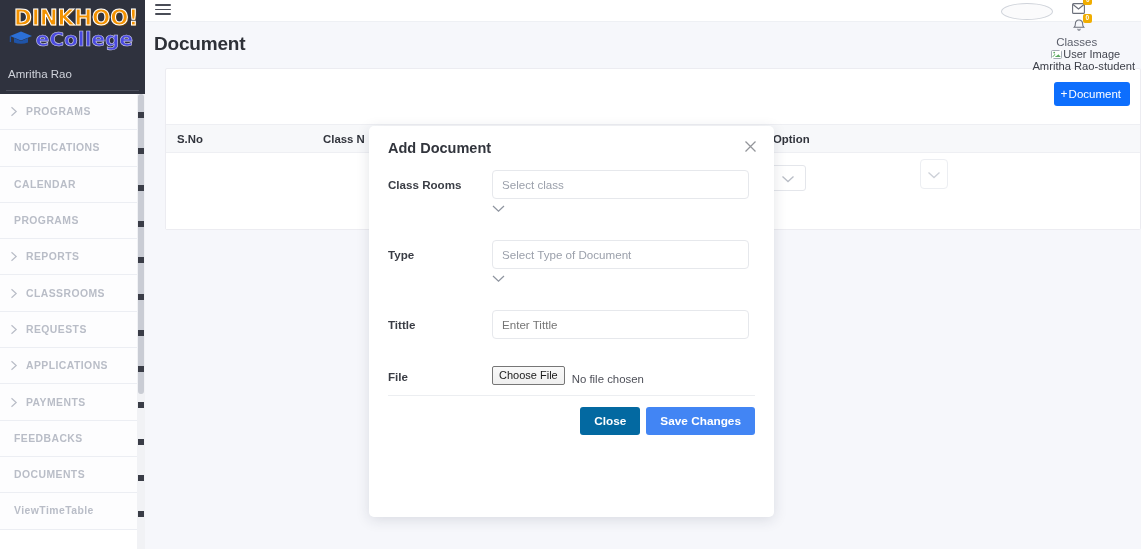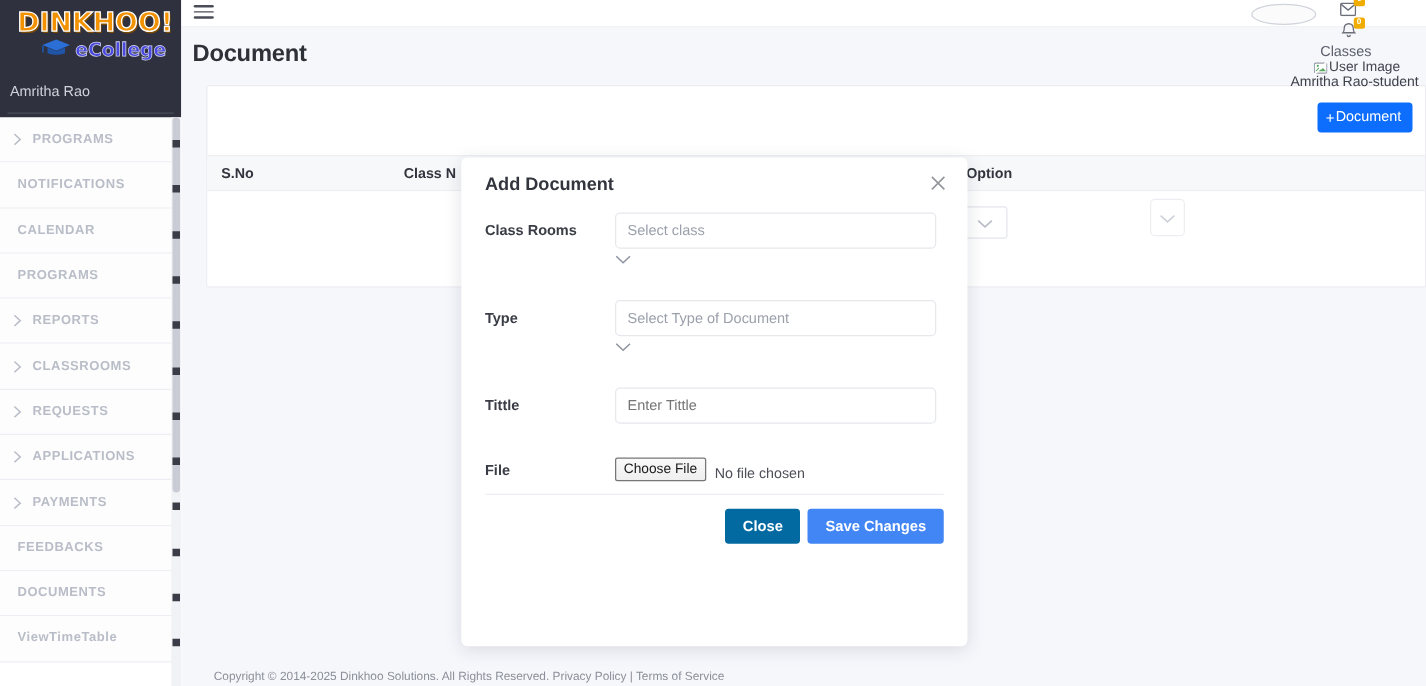--- a/index.html
+++ b/index.html
@@ -41,21 +41,21 @@
   .logo-sub {
     margin-top: 1px;
     display: flex; align-items: center; justify-content: flex-end;
     padding-right: 4px;
     gap: 2px;
   }
   .cap-icon { display:block; }
   .logo-ecollege {
     font-family: "DejaVu Sans", sans-serif;
     font-weight: bold;
-    font-size: 15px;
+    font-size: 20px;
     color: #4a4ae0;
     -webkit-text-stroke: 0.6px #cfcfe8;
     line-height: 15px;
   }
   .user-name {
     position: absolute;
     left: 8px; bottom: 14px;
     color: #cfd2da;
     font-size: 11.5px;
   }
@@ -451,21 +451,20 @@
             </svg>
         </div>
         <div class="row-select2">
           <svg width="14" height="8" viewBox="0 0 14 8">
               <path d="M1.5 1.5 L7 6.5 L12.5 1.5" fill="none" stroke="#cdd1d8" stroke-width="1.3"></path>
             </svg>
         </div>
       </div>
     </section>
 
-    <div class="footer">Copyright © 2014-2025 Dinkhoo Solutions. All Rights Reserved.  Privacy Policy | Terms of Service</div>
   </main>
 
   <div class="modal">
     <div class="modal-head">
       <div class="modal-title">Add Document</div>
       <div class="modal-close">
         <svg width="15" height="15" viewBox="0 0 15 15">
           <path d="M2.5 2.5 L12.5 12.5 M12.5 2.5 L2.5 12.5" stroke="#3c4049" stroke-width="1.3" fill="none"></path>
         </svg>
       </div>

